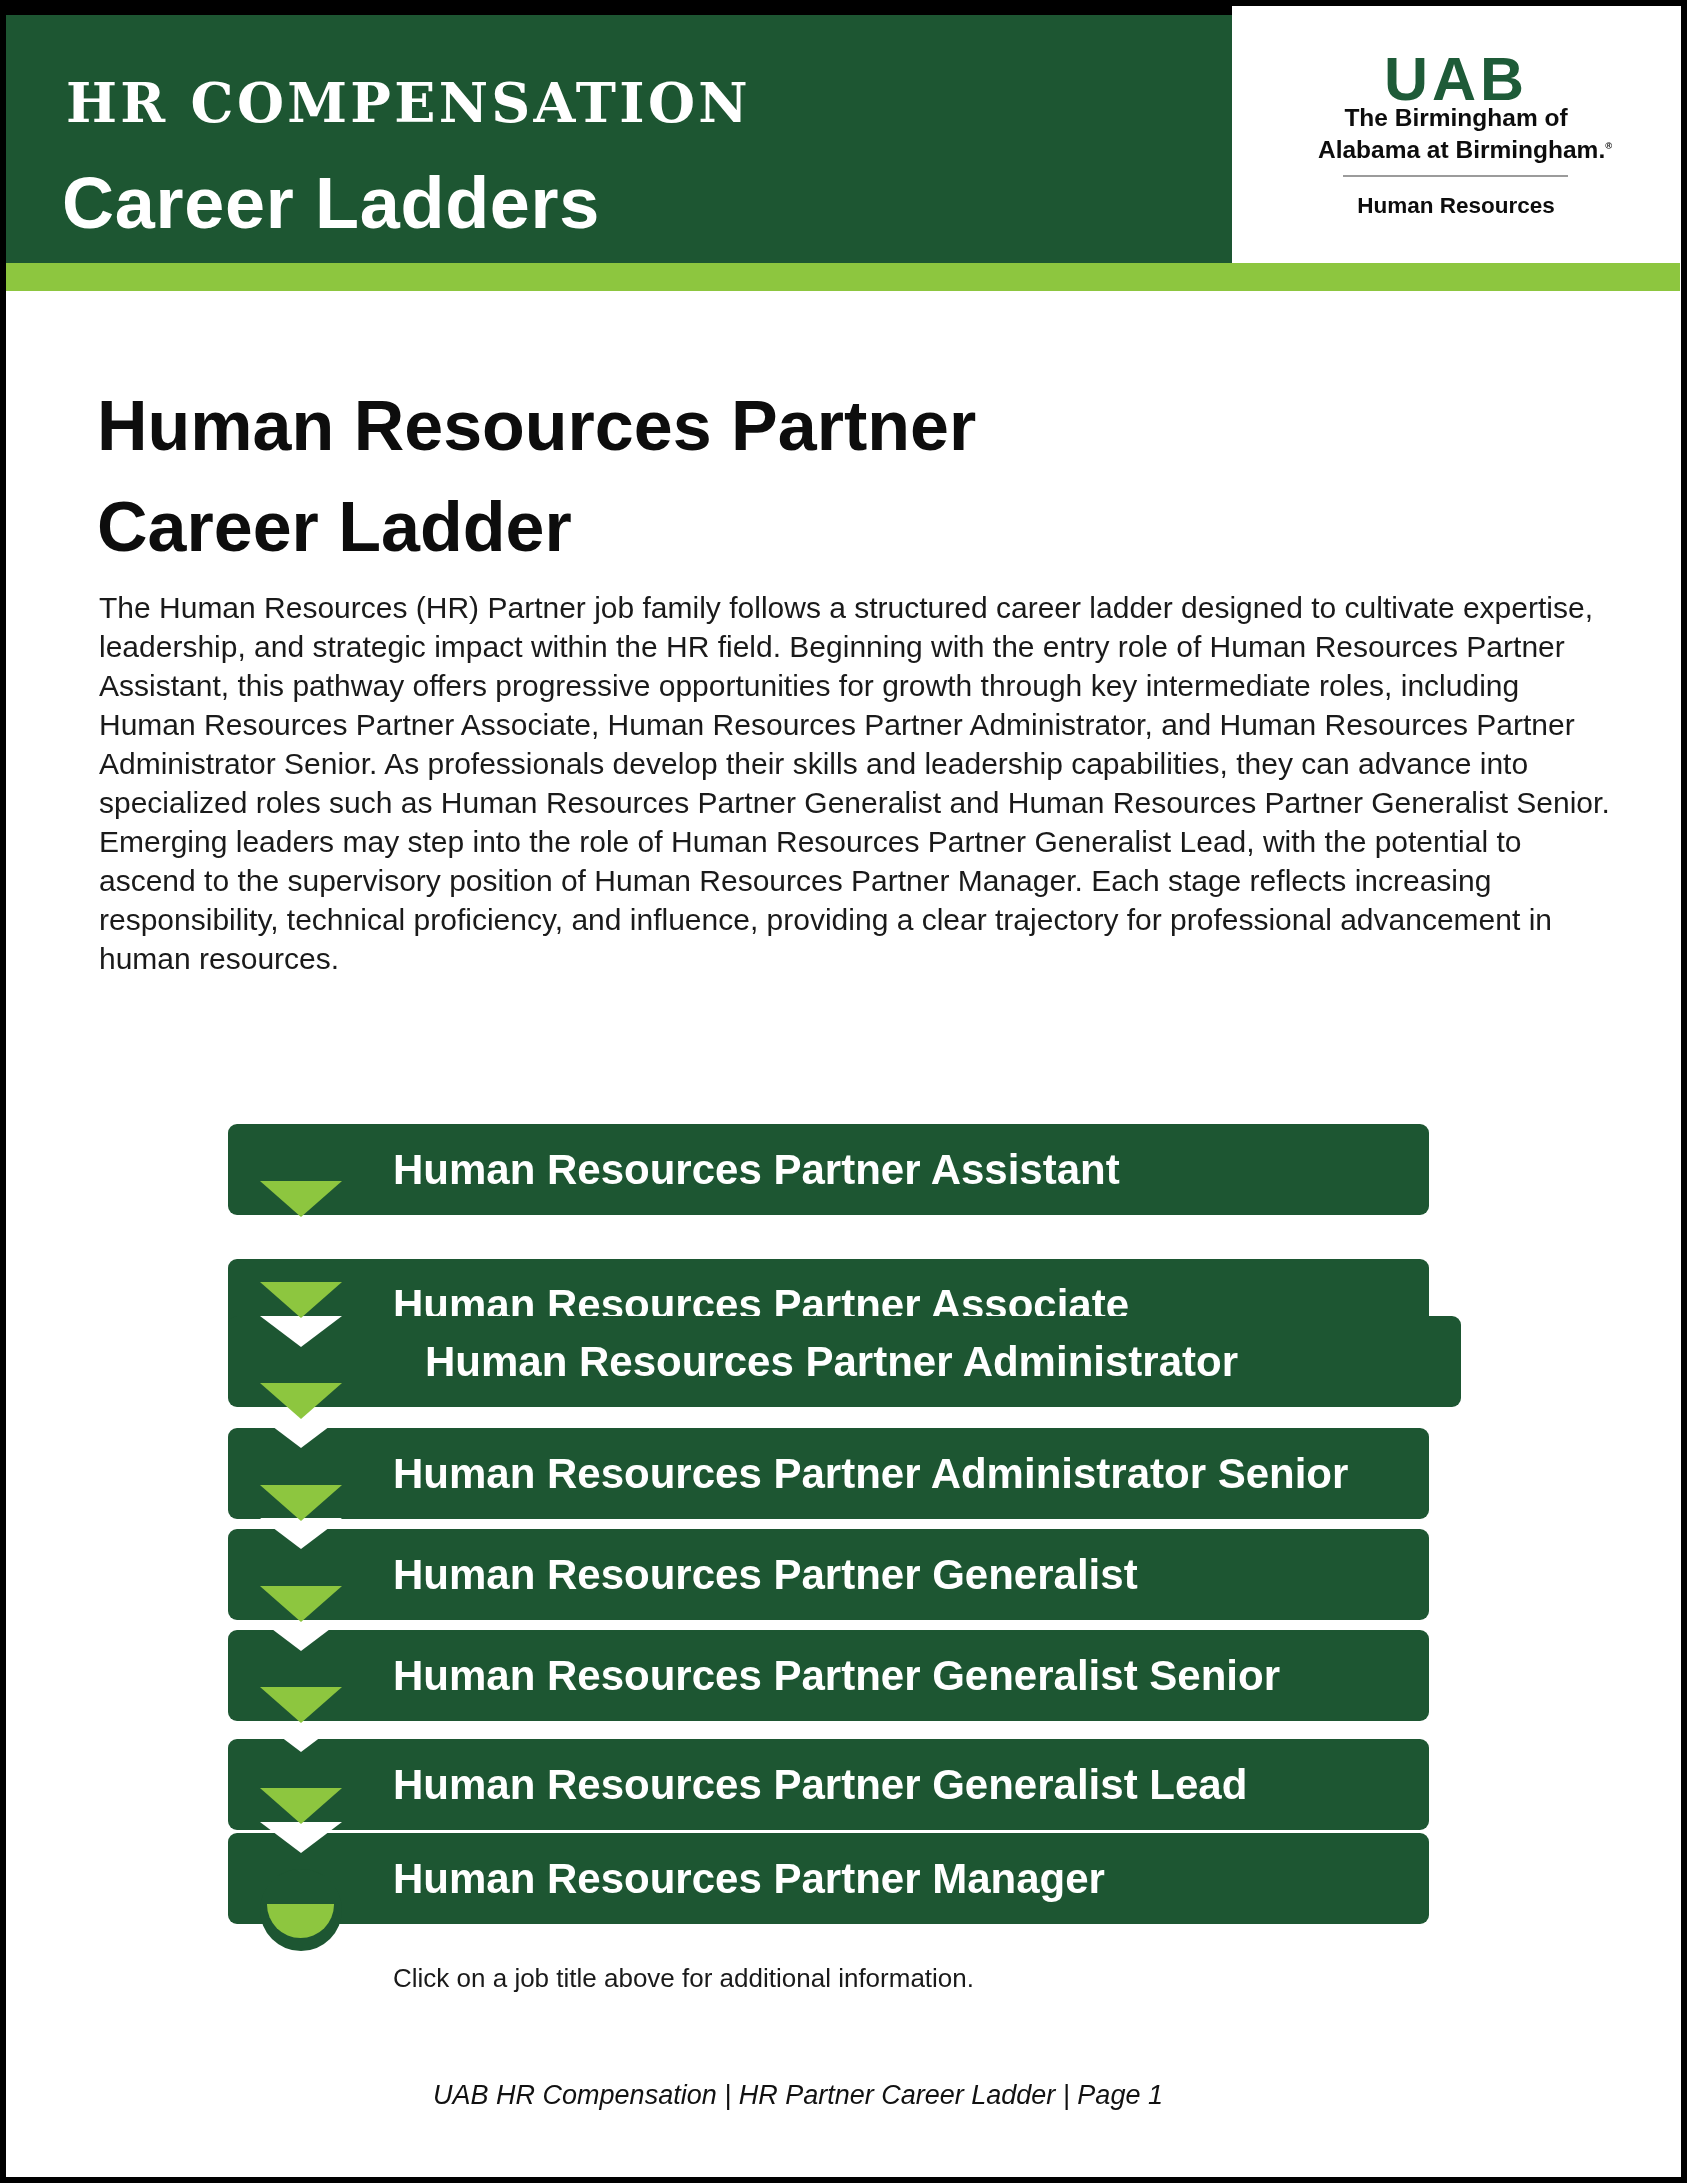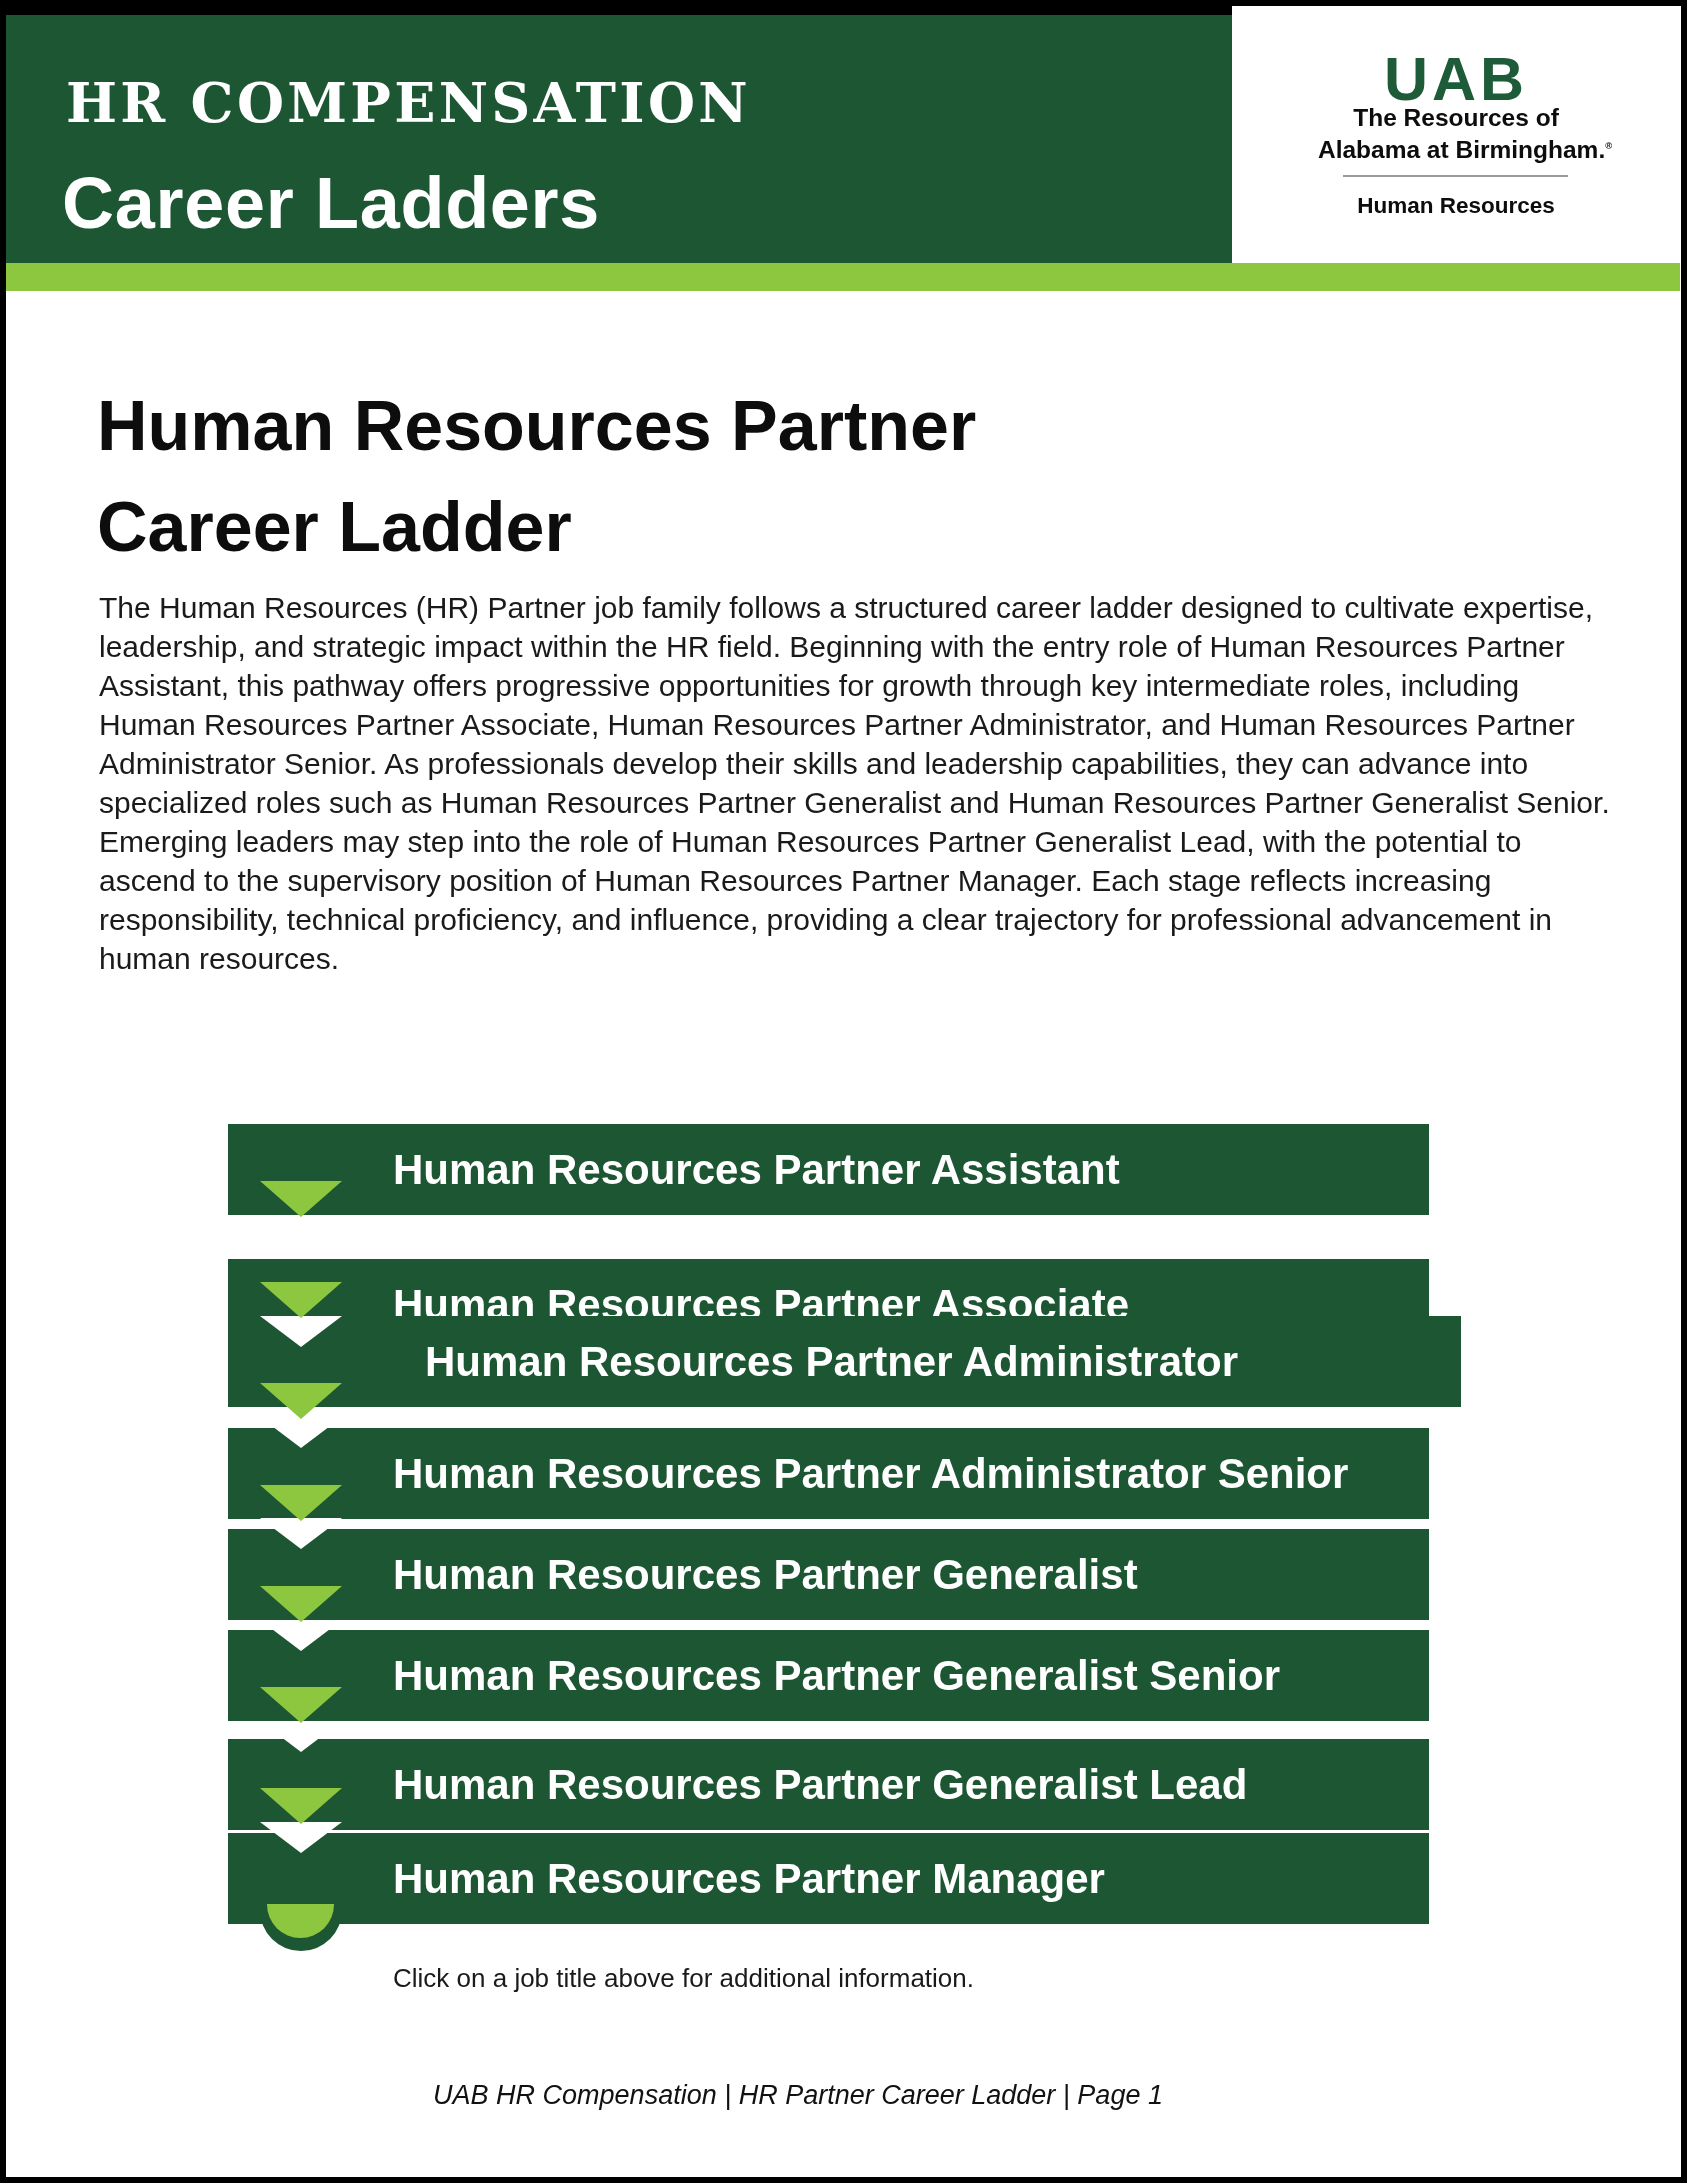--- a/index.html
+++ b/index.html
@@ -80,21 +80,21 @@
     font-size:30px;line-height:39px;color:#1a1a1a;
     font-weight:400;
   }
   
   .ladder{
     position:absolute;left:222px;top:1118px;width:1201px;height:893px;
   }
   .bar{
     position:absolute;left:0;width:1201px;height:91px;
     background:var(--dark-green,#1D5632);
-    z-index:1;cursor:pointer;
+    z-index:1;cursor:pointer;border-radius:9px;
   }
   .bar-label{
     display:block;padding-left:165px;
     line-height:91px;font-size:42px;font-weight:700;color:#ffffff;
     white-space:nowrap;
   }
   .notch{
     position:absolute;left:32px;width:0;height:0;z-index:2;
     border-left:41px solid transparent;
     border-right:41px solid transparent;
@@ -130,21 +130,21 @@
 
 <div class="page">
 
   <div class="header-band">
     <div class="eyebrow">HR COMPENSATION</div>
     <div class="header-title">Career Ladders</div>
   </div>
 
   <div class="logo-box">
     <div class="logo-uab">UAB</div>
-    <div class="logo-line1">The Resources of</div>
+    <div class="logo-line1">The Birmingham of</div>
     <div class="logo-line2"><span>Alabama at Birmingham.</span><sup>®</sup></div>
     <div class="logo-divider"></div>
     <div class="logo-dept">Human Resources</div>
   </div>
 
   <div class="lime-stripe"></div>
 
   <div class="doc-title">
     <div>Human Resources Partner</div>
     <div>Career Ladder</div>

